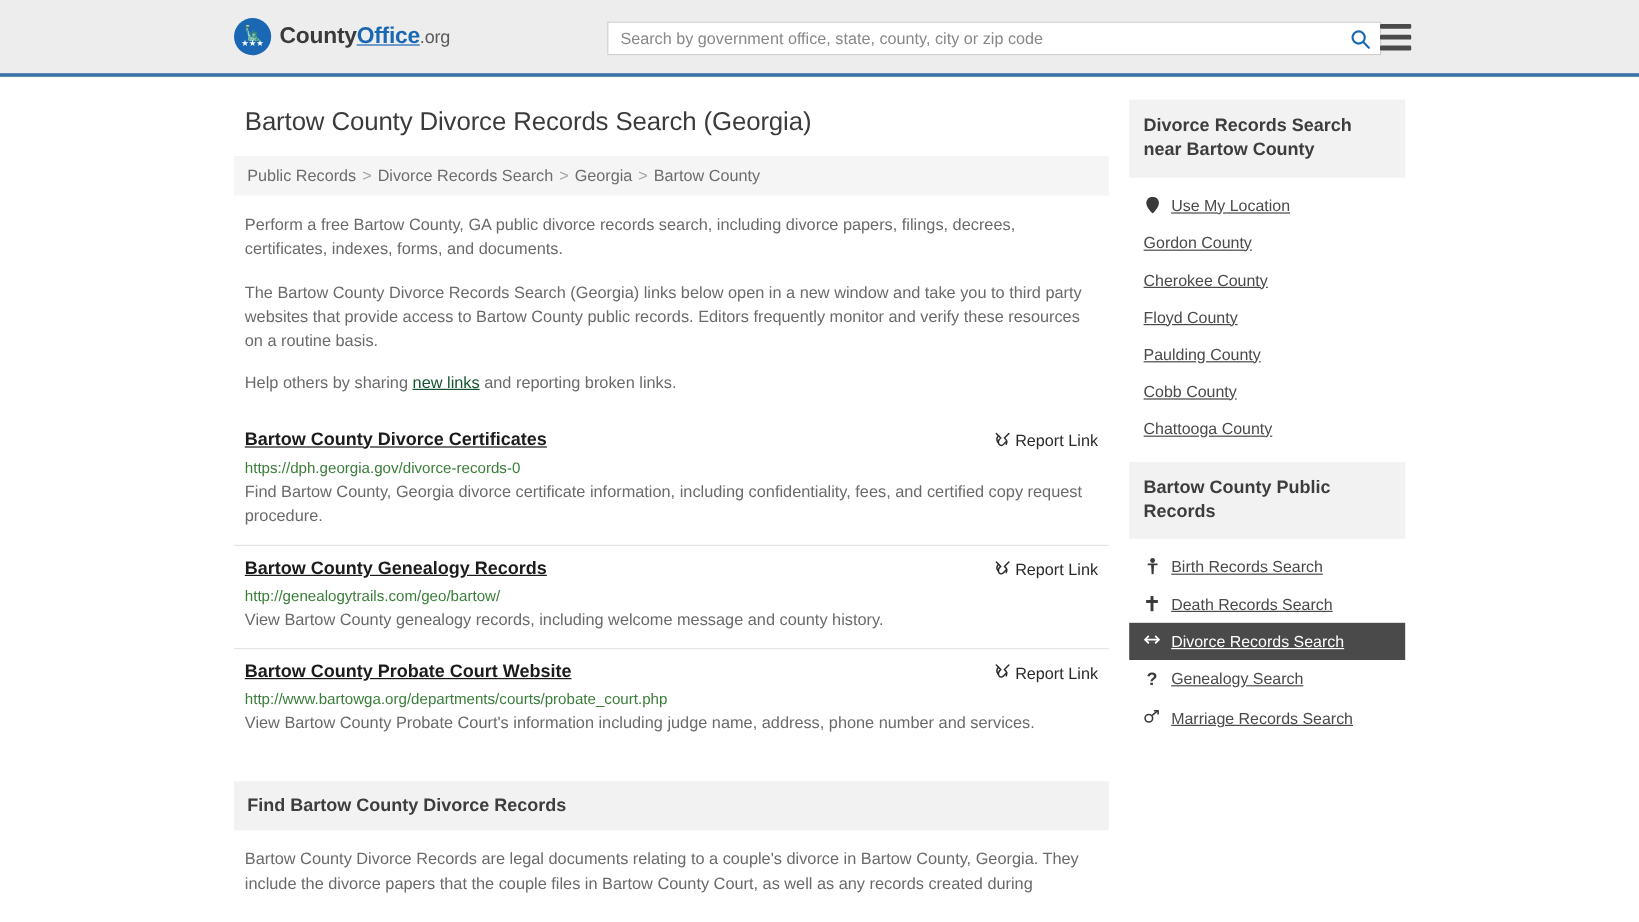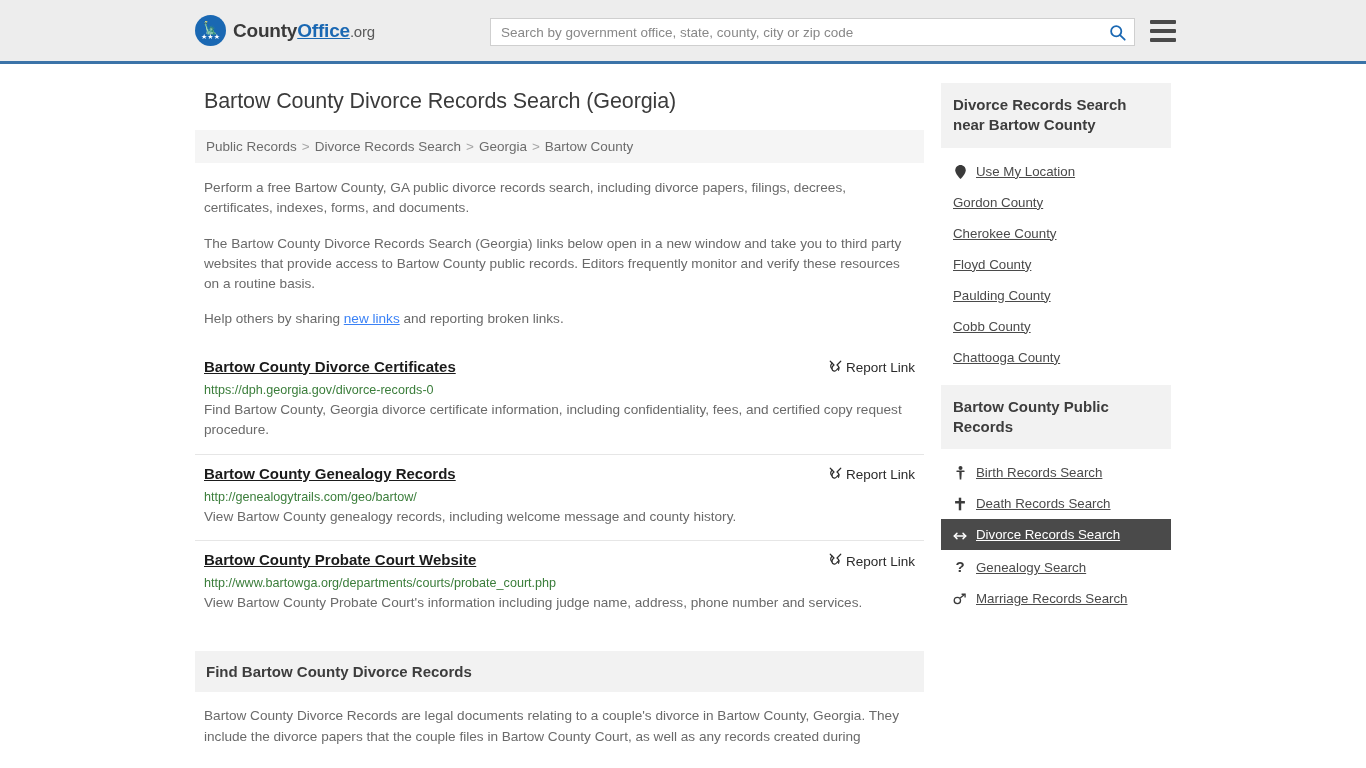--- a/index.html
+++ b/index.html
@@ -43,21 +43,21 @@
     color: #3a3a3a;
     letter-spacing: -0.2px;
     white-space: nowrap;
   }
   .brand-text .b { color: #1a68b3; font-weight: bold; text-decoration: underline; }
   .brand-text .n { font-weight: bold; }
   .brand-text .tld { font-size: 15px; color: #5a5a5a; }
 
   .search-wrap {
     position: absolute;
-    left: 490px;
+    left: 506px;
     top: 18px;
     width: 645px;
     height: 28px;
     background: #fff;
     border: 1px solid #cfcfcf;
     display: flex;
     align-items: center;
   }
   .search-input {
     flex: 1;
@@ -122,21 +122,21 @@
   .breadcrumb a { color: #6c6c6c; text-decoration: none; }
   .breadcrumb .sep { color: #a5a5a5; }
 
   .intro { padding: 0 9px; }
   .intro p {
     font-size: 13.6px;
     line-height: 1.49;
     color: #6a6a6a;
     margin: 15px 0 0 0;
   }
-  .intro p a { color: #3b82f6; text-decoration: underline; }
+  .intro p a { color: #14532d; text-decoration: underline; }
 
   
   .results { margin-top: 18px; }
   .result {
     padding: 10px 9px 13px 9px;
     border-top: 1px solid #e6e6e6;
   }
   .result:first-child { border-top: 0; }
   .result-head {
     display: flex;
@@ -197,21 +197,21 @@
     background: #f2f2f2;
     padding: 12px 12px;
     font-size: 15px;
     font-weight: bold;
     color: #3d3d3d;
     line-height: 1.35;
   }
   .card-list { padding: 8px 0 0 0; }
   .card-item {
     display: flex;
-    align-items: flex-end;
+    align-items: flex-start;
     gap: 9px;
     padding: 8px 12px;
     text-decoration: none;
   }
   .card-item .label {
     font-size: 13.3px;
     color: #4a4a4a;
     text-decoration: underline;
   }
   .card-item .ico {

